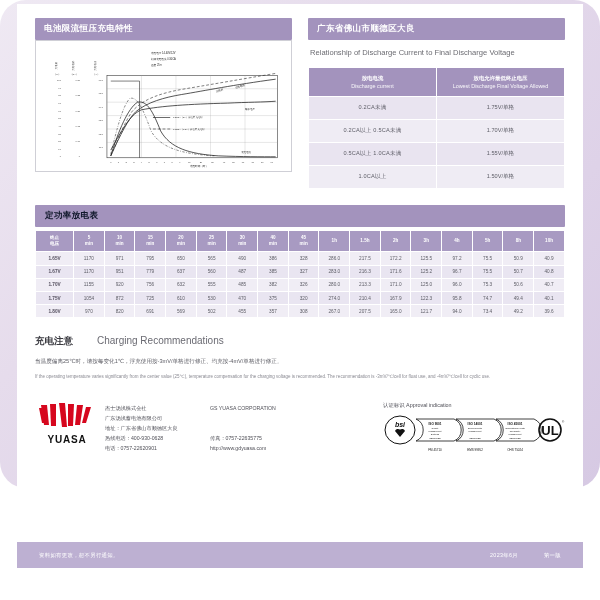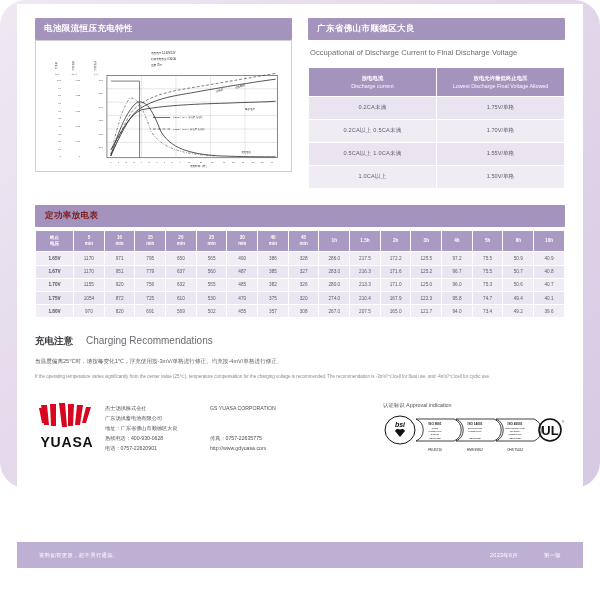--- a/index.html
+++ b/index.html
@@ -67,21 +67,21 @@
     text-align: center; padding: 7px 3px;
     border: 1px solid #ffffff;
     background: #efecf4;
   }
   table.dt tr:nth-child(odd) td { background: #e9e4f0; }
   table.dt td.split { text-align: center; letter-spacing: .2px; }
 
   
   .watt-wrap { margin-top: 16px; }
   .watt-bar {
-    background: #a393bd; color: #7f1d1d;
+    background: #a393bd; color: #0f172a;
     padding: 5px 10px; border-radius: 1px;
     display: flex; align-items: baseline; gap: 7px;
   }
   .watt-bar .zh { font-size: 8.5px; font-weight: bold; letter-spacing: .4px; }
   .watt-bar .en { font-size: 7.4px; opacity: .95; }
   table.wt { width: 100%; border-collapse: collapse; table-layout: fixed; margin-top: 3px; }
   table.wt th {
     background: #a89ac2; color: #fff;
     font-size: 4.6px; font-weight: bold; line-height: 1.35;
     padding: 4px 0; border: 1px solid #fff; text-align: center;
@@ -89,31 +89,31 @@
   table.wt th:first-child { width: 7.2%; }
   table.wt td {
     font-size: 4.7px; color: #5d5d66; text-align: center;
     padding: 3.6px 0; border: 1px solid #fff; background: #f0edf5;
   }
   table.wt tr:nth-child(even) td { background: #e9e5f1; }
   table.wt td.v { font-weight: bold; color: #55505f; }
 
   
   .charge { margin-top: 17px; }
-  .charge .hd { display: flex; align-items: baseline; gap: 13px; }
+  .charge .hd { display: flex; align-items: baseline; gap: 24px; }
   .charge .hd .zh { font-size: 9.5px; font-weight: bold; color: #3a3a40; }
   .charge .hd .en { font-size: 10px; color: #6a6a72; }
   .charge .zhtext { font-size: 5.6px; color: #5c5c64; margin-top: 9px; line-height: 1.6; }
   .charge .entext { font-size: 4.5px; color: #8a8a92; margin-top: 7px; line-height: 1.7; }
 
   
   .foot { margin-top: 20px; display: flex; align-items: flex-start; }
   .logo { width: 64px; text-align: center; padding-top: 2px; }
   .logo .mark { height: 26px; }
-  .logo .word { font-size: 14px; font-weight: bold; color: #111; letter-spacing: .8px; margin-top: 1px; }
+  .logo .word { font-size: 10px; font-weight: bold; color: #111; letter-spacing: .8px; margin-top: 1px; }
   .coinfo { flex: 1; padding-left: 6px; padding-top: 2px; }
   .coinfo .line { font-size: 5.2px; color: #4f4f57; line-height: 1.95; display: flex; }
   .coinfo .line span.a { min-width: 105px; }
   .approval { width: 182px; padding-top: 1px; }
   .approval .ttl { font-size: 5.4px; color: #4f4f57; margin-bottom: 5px; }
   .approval svg { display: block; }
 
   
   .botbar {
     background: #bdb0d2; color: #fff;
@@ -247,21 +247,21 @@
                   <text x="236" y="125">80</text>
               <text x="246" y="125">90</text>
             </g>
             <text x="170" y="130" font-size="2.7" fill="#222" text-anchor="middle" font-family="Liberation Sans, sans-serif">充电时间（时）</text>
           </svg>
         </div>
       </div>
 
       <div class="col">
         <div class="sec-bar">广东省佛山市顺德区大良</div>
-        <div class="sec-en">Occupational of Discharge Current to Final Discharge Voltage</div>
+        <div class="sec-en">Relationship of Discharge Current to Final Discharge Voltage</div>
 
         <table class="dt">
           <thead>
             <tr>
               <th>
                 <span>放电电流</span>
                 <span class="en">Discharge current</span>
               </th>
               <th>
                 <span>放电允许最低终止电压</span>

